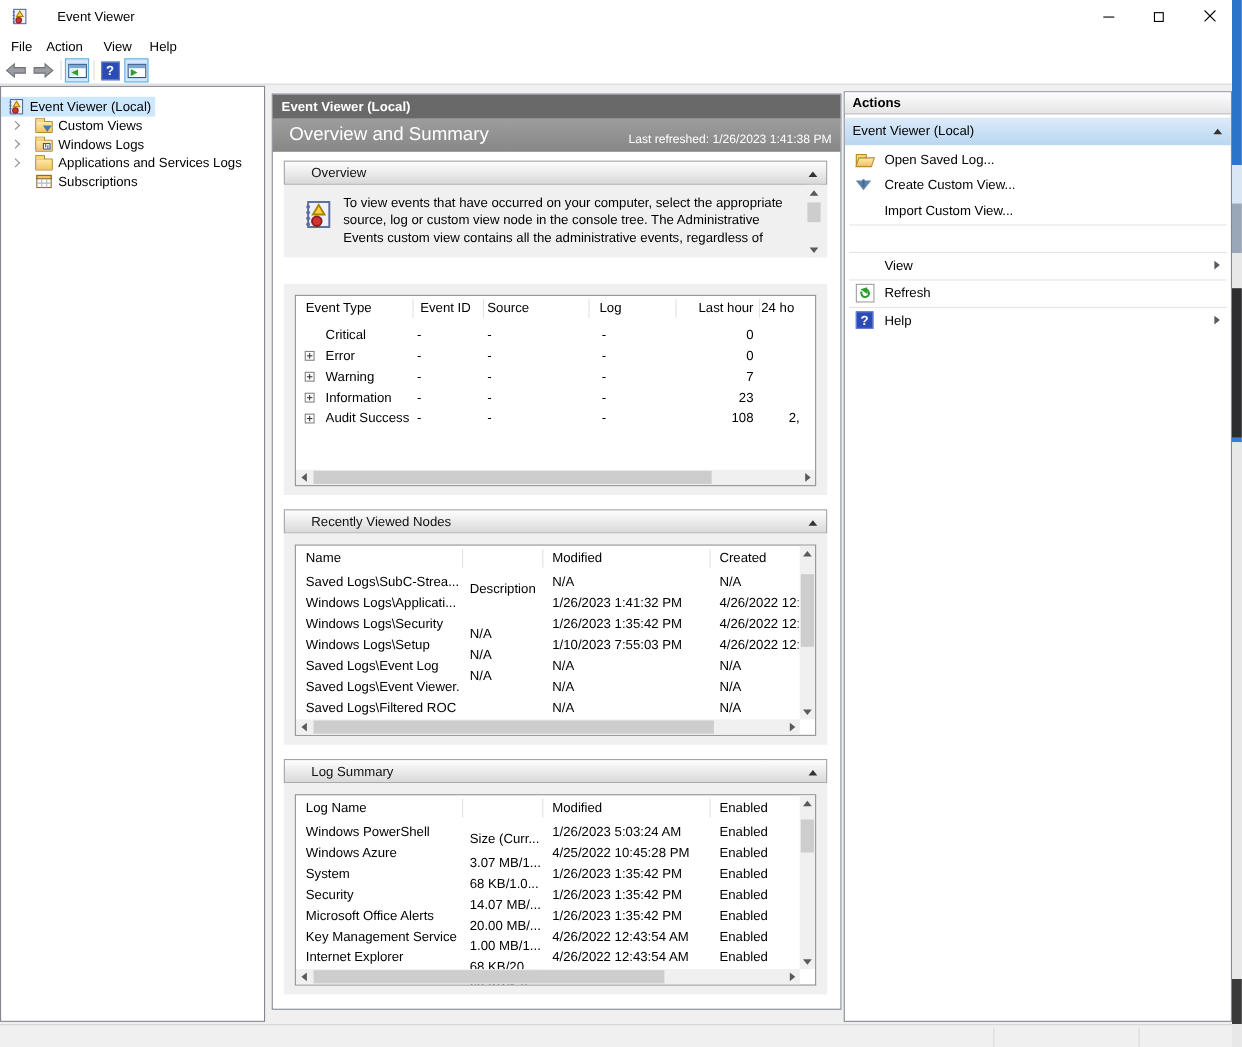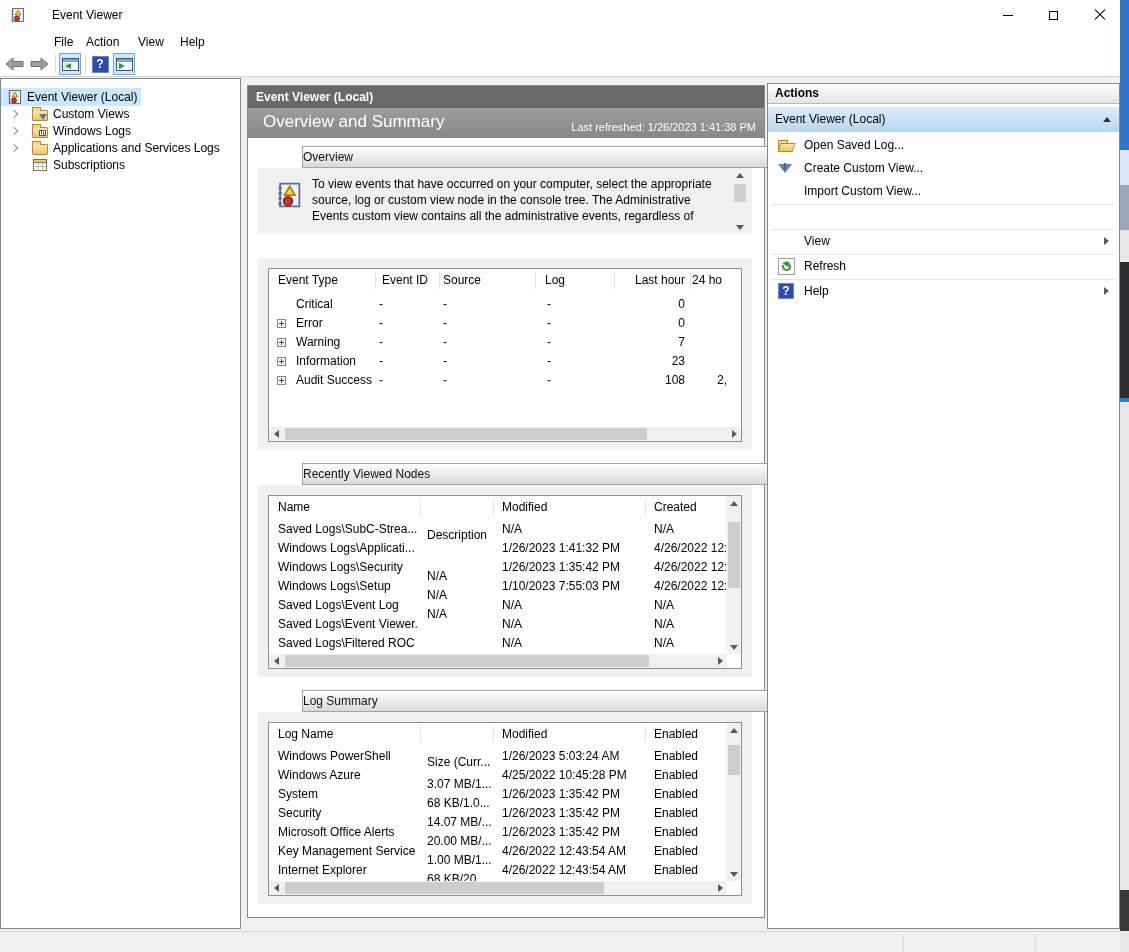--- a/index.html
+++ b/index.html
@@ -12,21 +12,21 @@
   #title-text { left:32px; top:8px; font-size:12px; color:#000;margin-left:20px; }
   .winbtn { top:0; width:45px; height:30px; display:flex; align-items:center; justify-content:center; }
   #btn-min { left:985px; } #btn-max { left:1031px; } #btn-close { left:1077px; }
   .glyph-min { width:10px; height:0; border-top:1px solid #000; }
   .glyph-max { width:9px; height:9px; border:1px solid #000; }
   .glyph-close { position:relative; width:12px; height:12px; }
   .glyph-close::before,.glyph-close::after { content:""; position:absolute; left:-1px; top:5px; width:14px; height:1px; background:#000; }
   .glyph-close::before { transform:rotate(45deg);} .glyph-close::after { transform:rotate(-45deg);}
 
   #menubar { left:0; top:30px; width:1120px; height:22px; background:#fff; }
-  .menu-item { position:absolute; top:3px; font-size:12px; color:#000; padding:2px 6px;margin-left:44px; }
+  .menu-item { position:absolute; top:3px; font-size:12px; color:#000; padding:2px 6px; }
   #menu-file{left:4px;} #menu-action{left:36px;} #menu-view{left:88px;} #menu-help{left:130px;}
 
   #toolbar { left:0; top:52px; width:1120px; height:25px; background:#fff; border-bottom:1px solid #d4d4d4; }
   .tb-btn { position:absolute; top:1px; width:22px; height:22px; display:flex; align-items:center; justify-content:center; }
   .tb-btn.active { background:#cfe8ff; border:1px solid #66afe0; }
   .tb-sep { position:absolute; top:3px; width:1px; height:18px; background:#d9d9d9; }
 
   .pane-icon { position:relative; width:17px; height:13px; background:#fff; border:1px solid #30557f; }
   .pane-icon .tbar { position:absolute; left:0; top:0; right:0; height:3px; background:#7ba7d4; }
   .pane-icon .lcol { position:absolute; left:1px; top:4px; width:4px; bottom:1px; background:#d7e6f6; }
@@ -50,21 +50,21 @@
   .ov-chart { position:absolute; right:1px; bottom:1px; width:7px; height:6px; background:#fff; border:1px solid #345d8a; }
   .ov-chart::before { content:""; position:absolute; left:1px; bottom:1px; width:1px; height:3px; background:#345d8a; box-shadow:2px 1px 0 #345d8a; }
 
   
   #main-panel { left:247px; top:85px; width:518px; height:833px; }
   #node-bar { left:0; top:0; width:516px; height:22px; background:#696969; color:#fff; font-weight:bold; font-size:12px; line-height:22px; padding-left:8px; }
   #page-bar { left:0; top:22px; width:516px; height:30px; background:linear-gradient(#9d9d9d,#878787); }
   #page-title { position:absolute; left:15px; top:4px; font-size:17px; color:#fff; }
   #last-refreshed { position:absolute; right:8px; bottom:5px; font-size:11px; color:#fff; }
 
-  .sec-header { position:absolute; left:10px; width:494px; height:22px; background:linear-gradient(#fefefe,#d9d9d9); border:1px solid #a3a3a3; font-size:12px; color:#111; line-height:20px; padding-left:0;margin-left:44px; }
+  .sec-header { position:absolute; left:10px; width:494px; height:22px; background:linear-gradient(#fefefe,#d9d9d9); border:1px solid #a3a3a3; font-size:12px; color:#111; line-height:20px; padding-left:24px; }
   .sec-collapse { position:absolute; right:8px; top:9px; width:0; height:0; border-left:4px solid transparent; border-right:4px solid transparent; border-bottom:5px solid #333; }
   .sec-body { position:absolute; left:10px; width:494px; background:#f0f0f0; }
 
   
   .listbox { position:absolute; left:10px; top:10px; width:474px; height:174px; background:#fff; border:1px solid #8f8f8f; overflow:hidden; }
   .lv-headrow { position:absolute; left:0; top:0; width:472px; height:24px; font-size:12px; color:#000; }
   .lv-head { position:absolute; top:4px; white-space:nowrap; overflow:hidden; }
   .lv-sep { position:absolute; top:3px; width:1px; height:17px; background:#e2e2e2; }
   .lv-row { position:absolute; left:0; width:472px; height:19px; font-size:12px; color:#000; }
   .lv-cell { position:absolute; top:2px; white-space:nowrap; overflow:hidden; }

